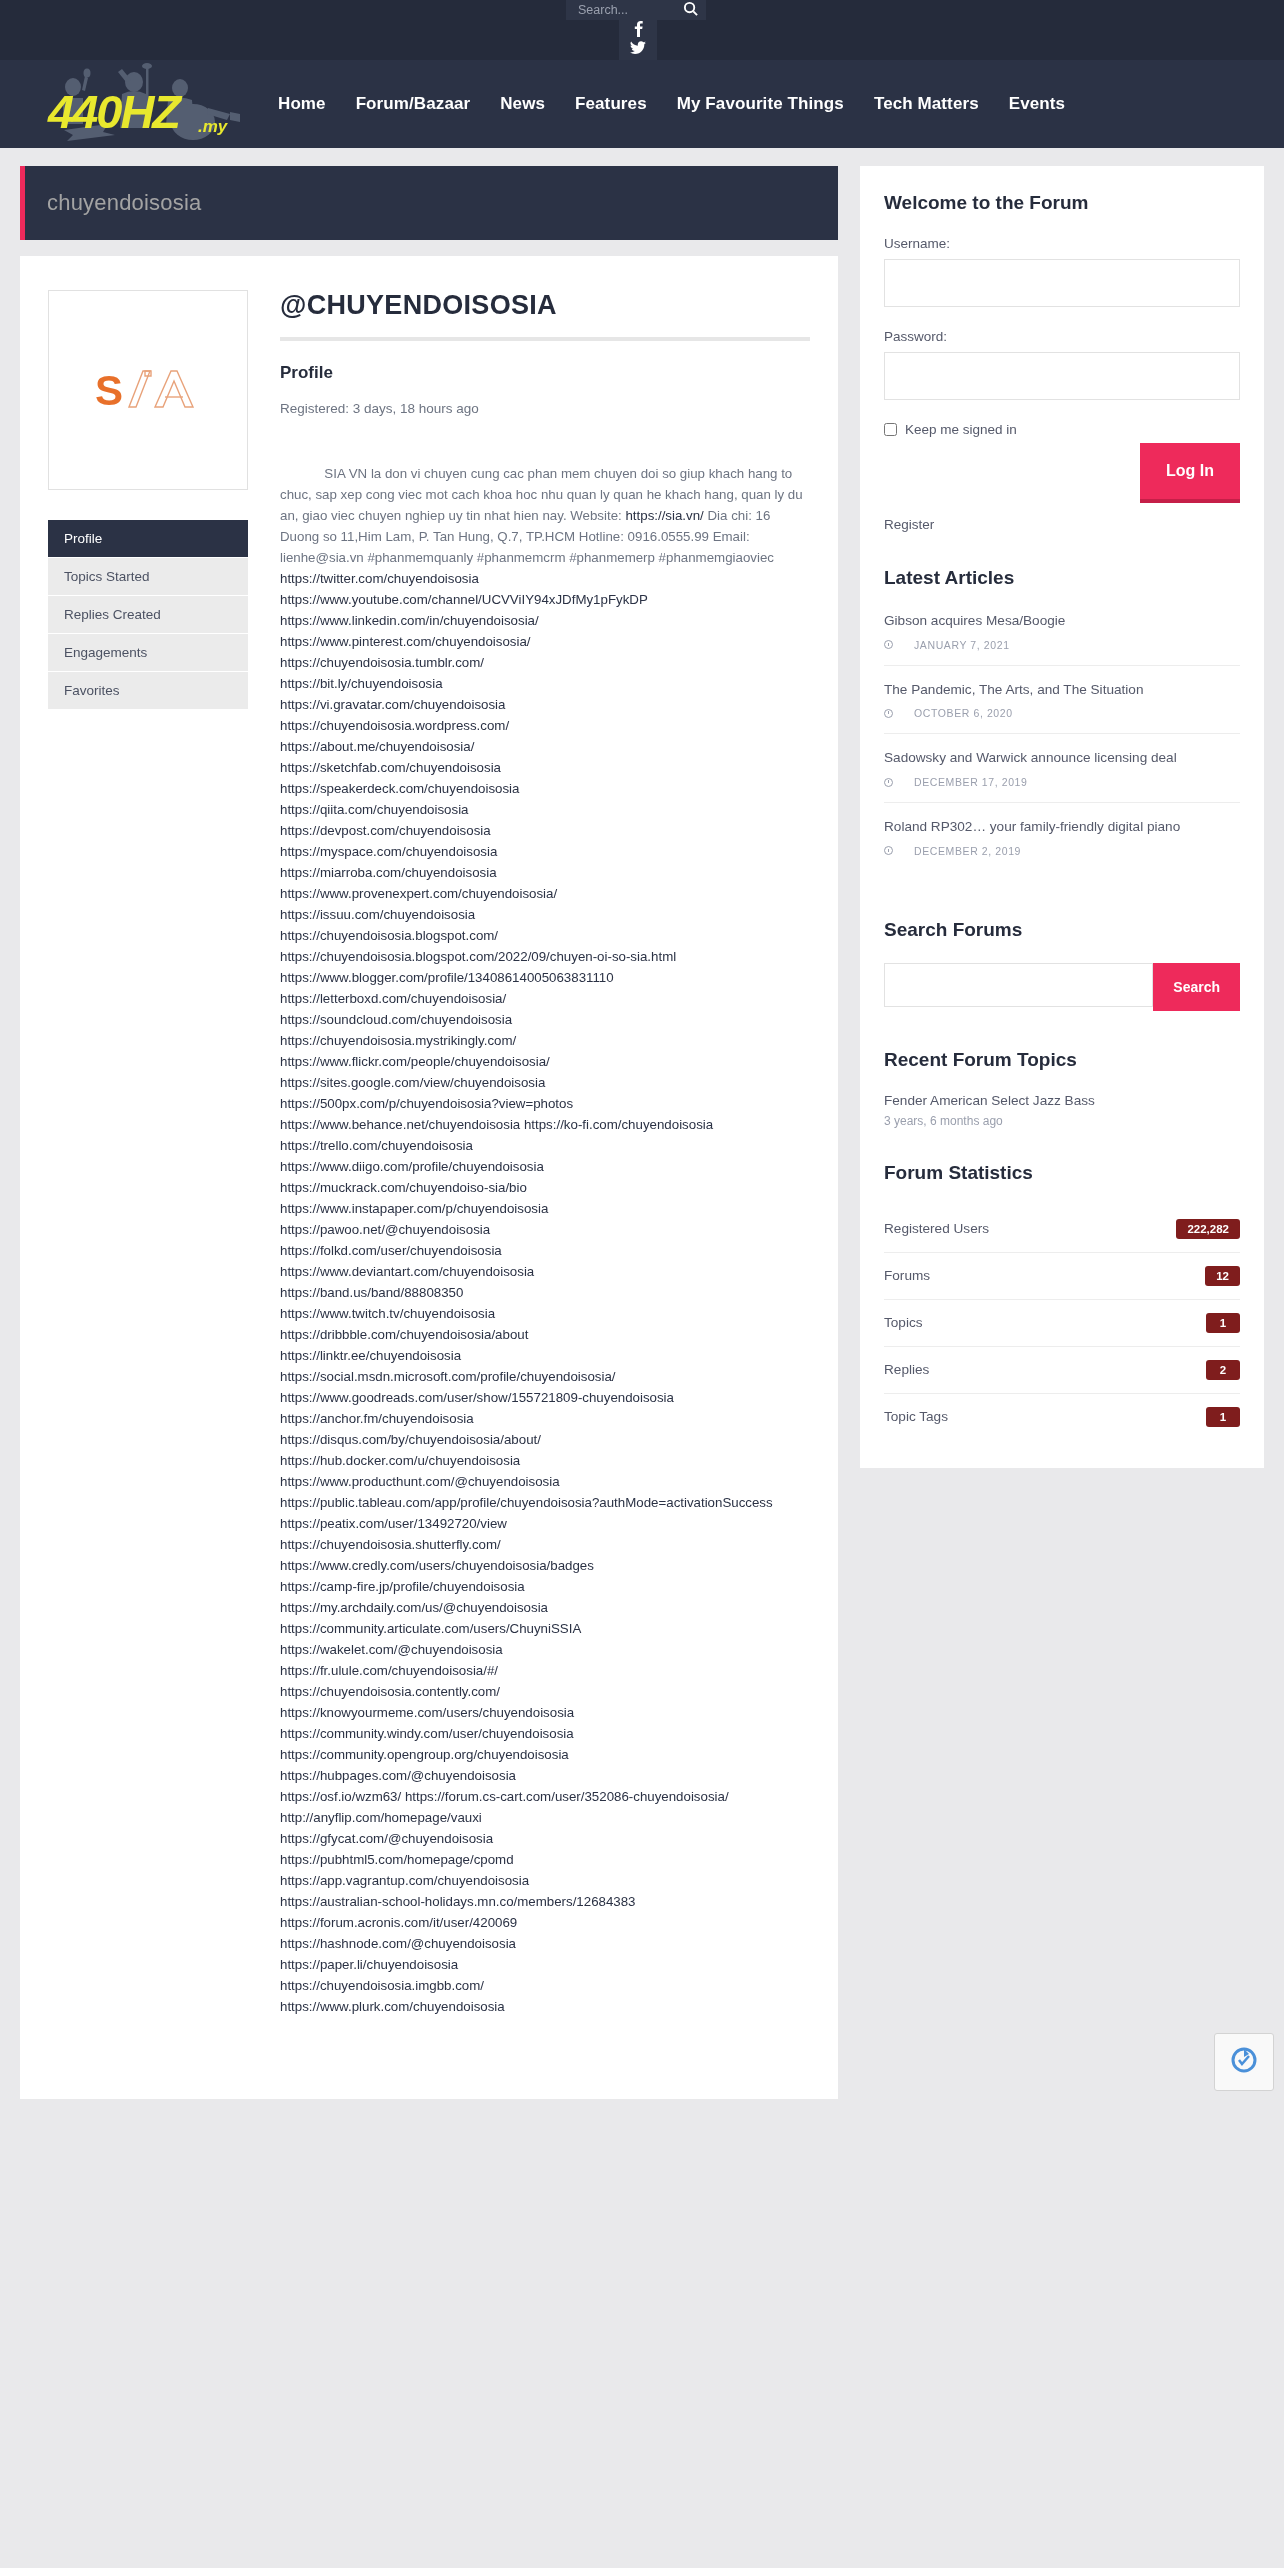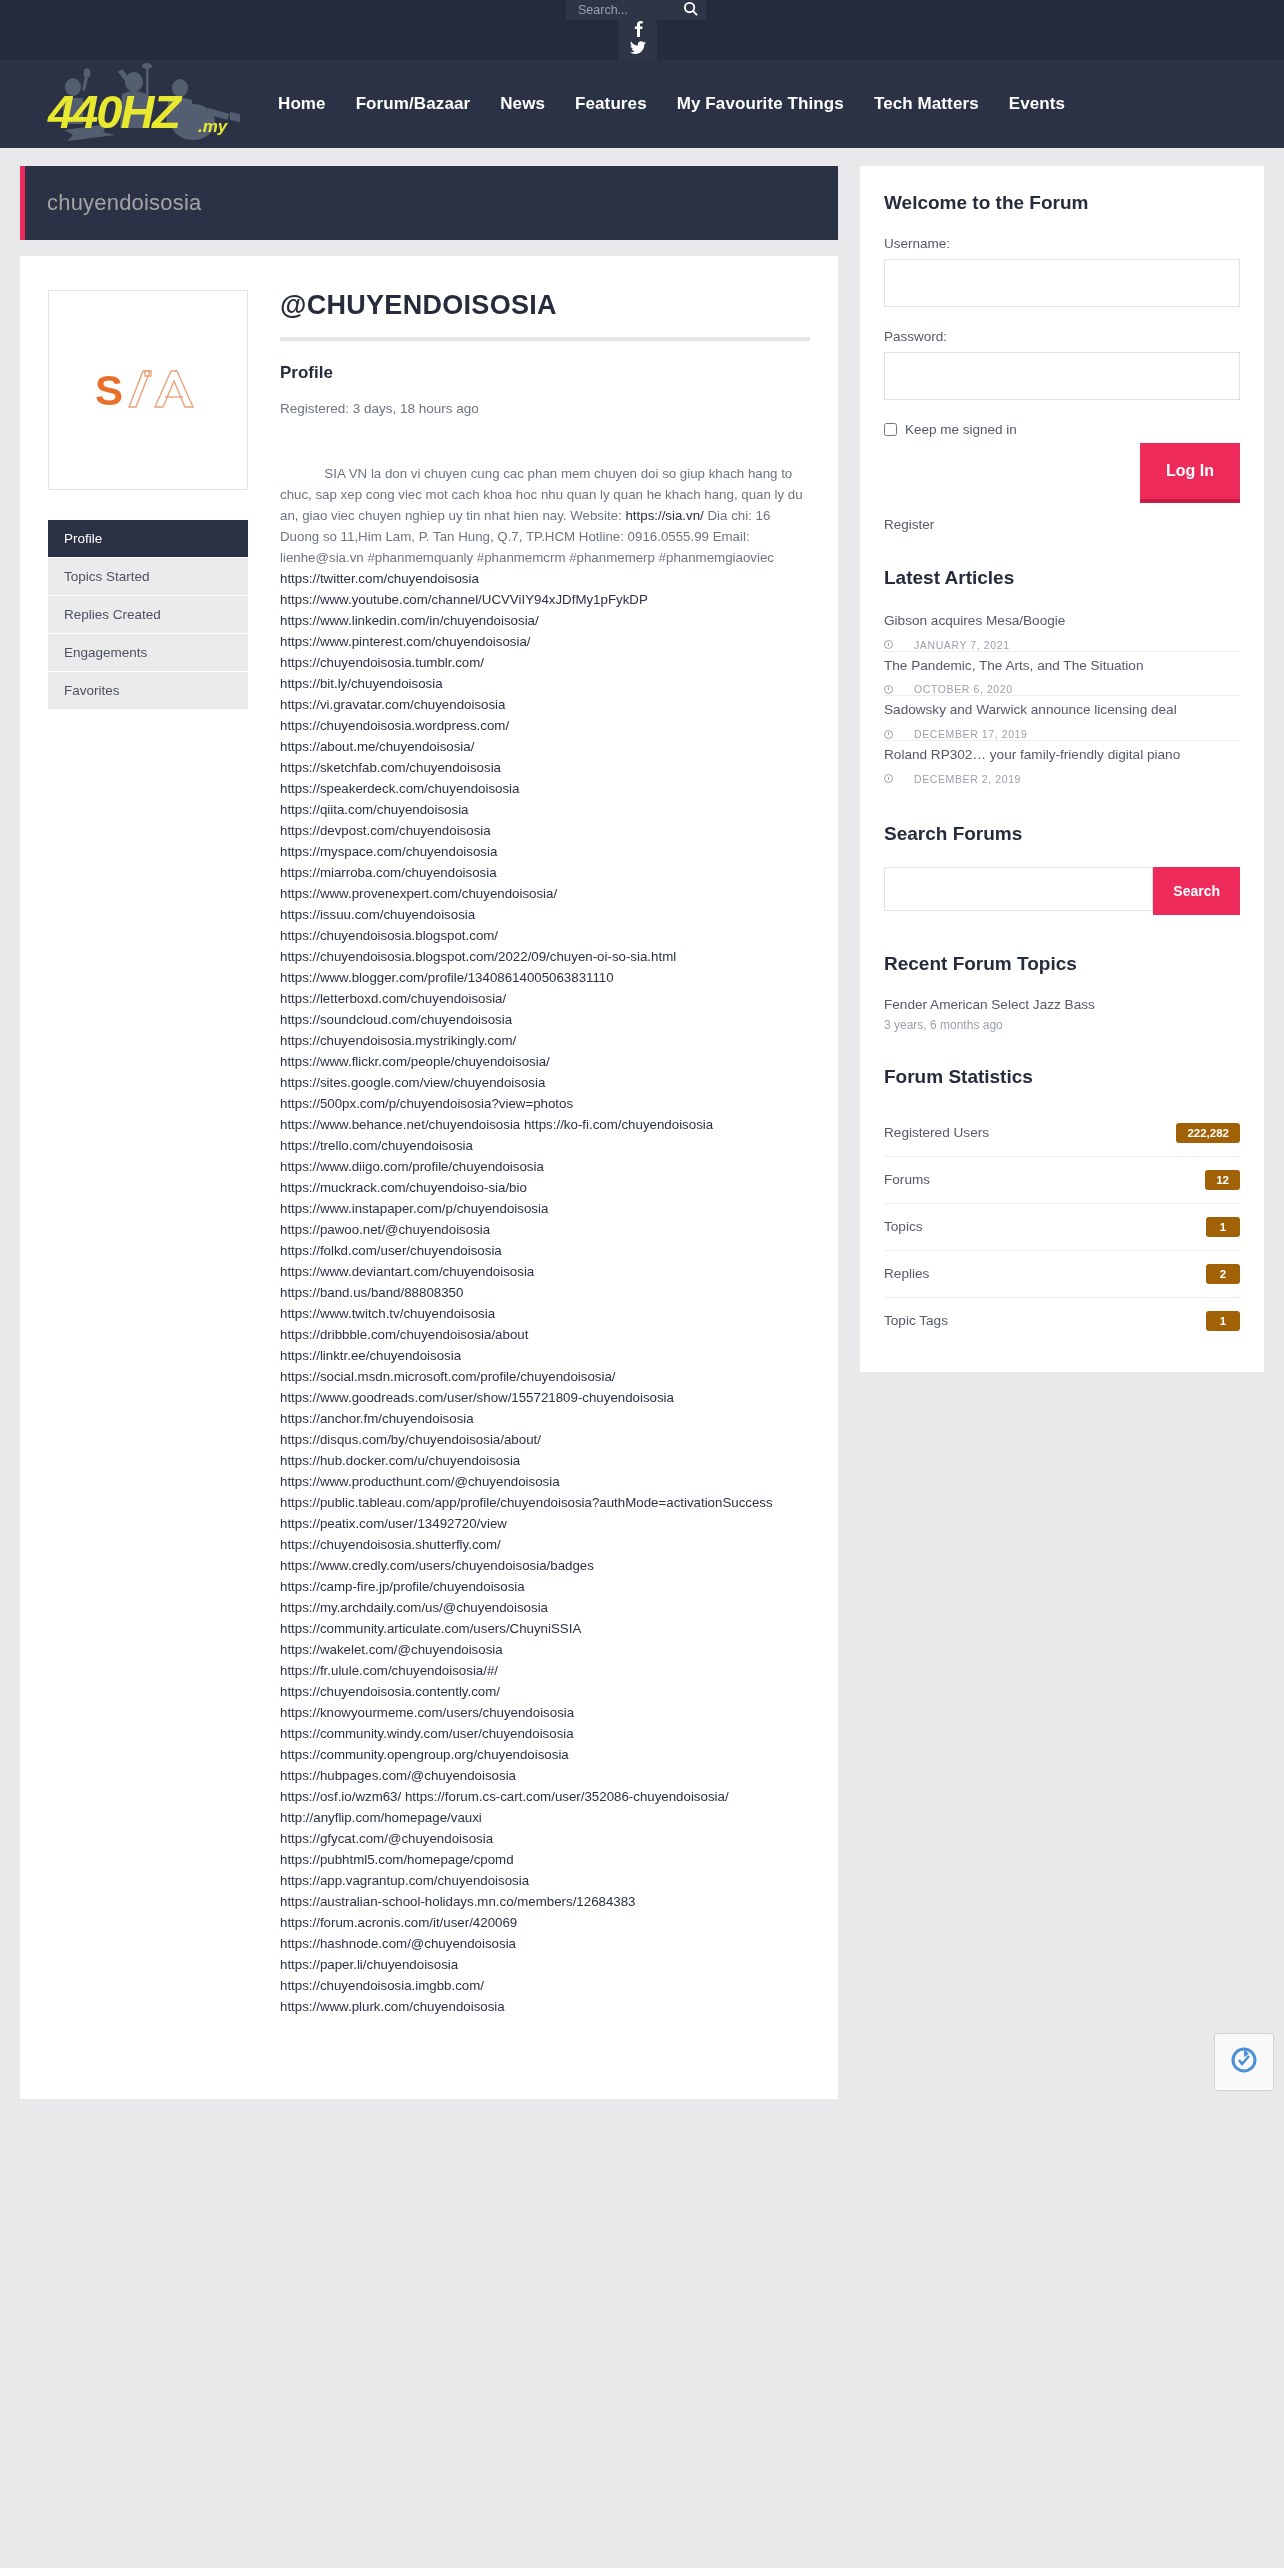--- a/index.html
+++ b/index.html
@@ -203,22 +203,22 @@
     padding: 19px 26px;
     font-size: 16px;
     font-weight: bold;
     cursor: pointer;
     font-family: "Liberation Sans", sans-serif;
   }
   .register-link { font-size: 13.5px; color: #55596a; text-decoration:none; display:inline-block; }
 
   .article {
     border-bottom: 1px solid #ededed;
-    padding: 0 0 0 0;
-    margin-bottom: 4px;
+    padding: 0 0 14px 0;
+    margin-bottom: 14px;
   }
   .article:last-child { border-bottom: 0; }
   .article a {
     font-size: 13.6px;
     color: #55596a;
     text-decoration: none;
     line-height: 1.45;
     display: block;
     margin-bottom: 8px;
   }
@@ -252,21 +252,21 @@
 
   .stat-row {
     display: flex; align-items: center; justify-content: space-between;
     border-bottom: 1px solid #ededed;
     padding: 13px 0;
     font-size: 13.6px;
     color: #55596a;
   }
   .stat-row:last-child { border-bottom: 0; }
   .badge {
-    background: #a16207; color:#fff; font-size:11.5px; font-weight:bold;
+    background: #7f1d1d; color:#fff; font-size:11.5px; font-weight:bold;
     padding: 4px 11px; border-radius: 3px; min-width: 34px; text-align:center;
   }
 
   .recaptcha {
     position: absolute;
     right: 10px;
     bottom: 8px;
     width: 60px; height: 58px;
     background: #f9f9f9;
     border: 1px solid #d3d3d3;

